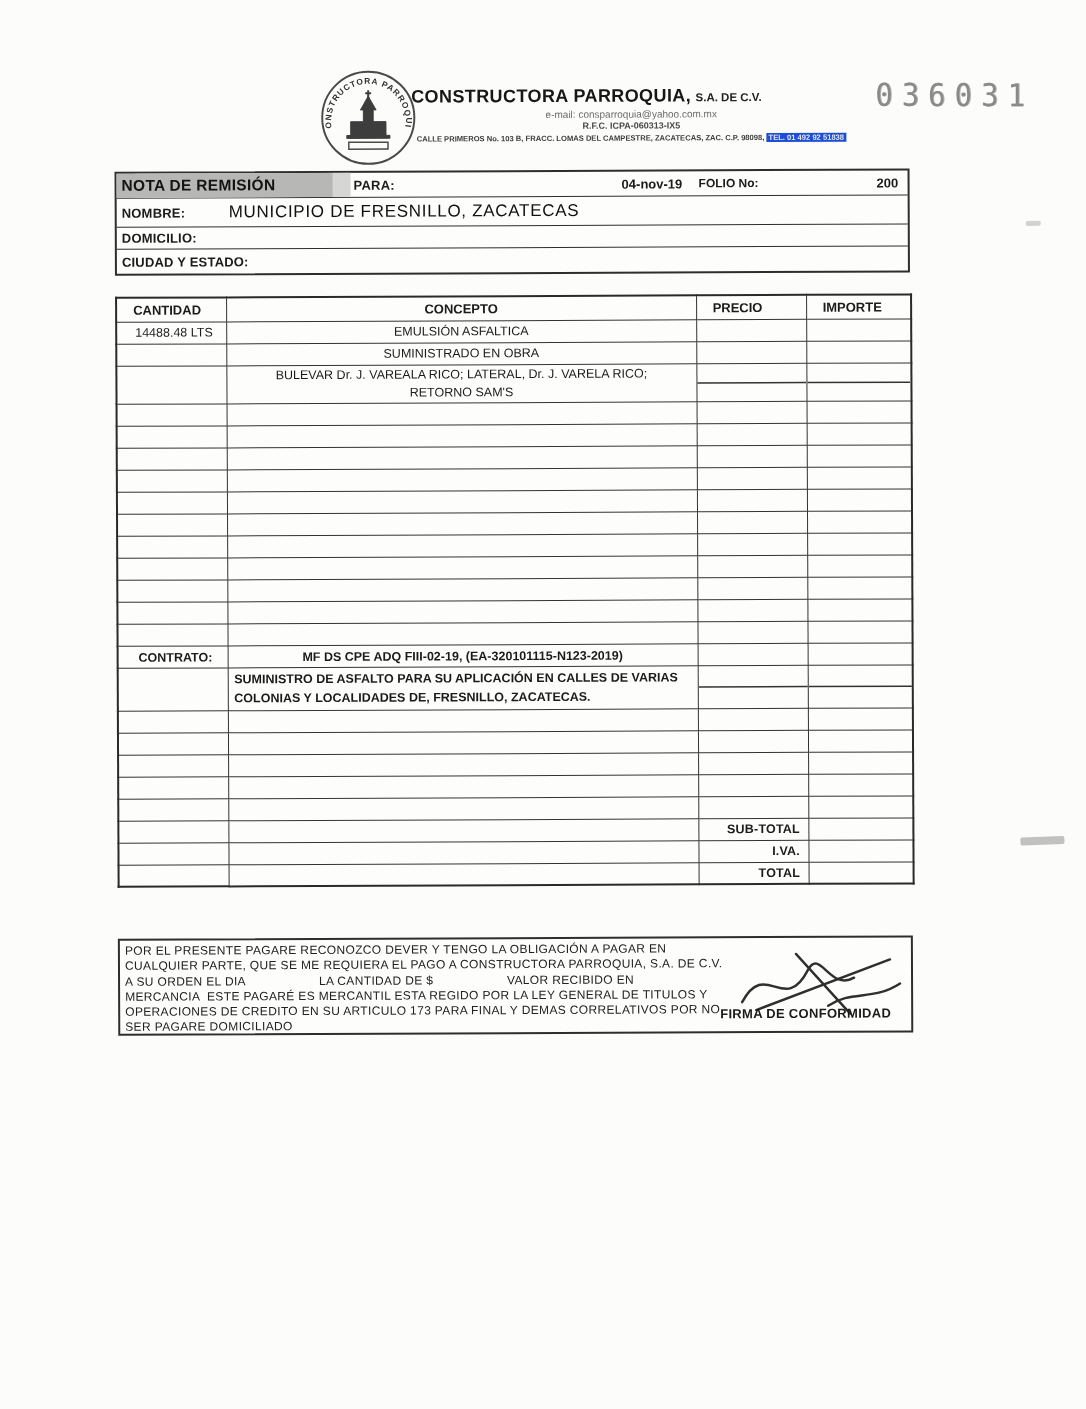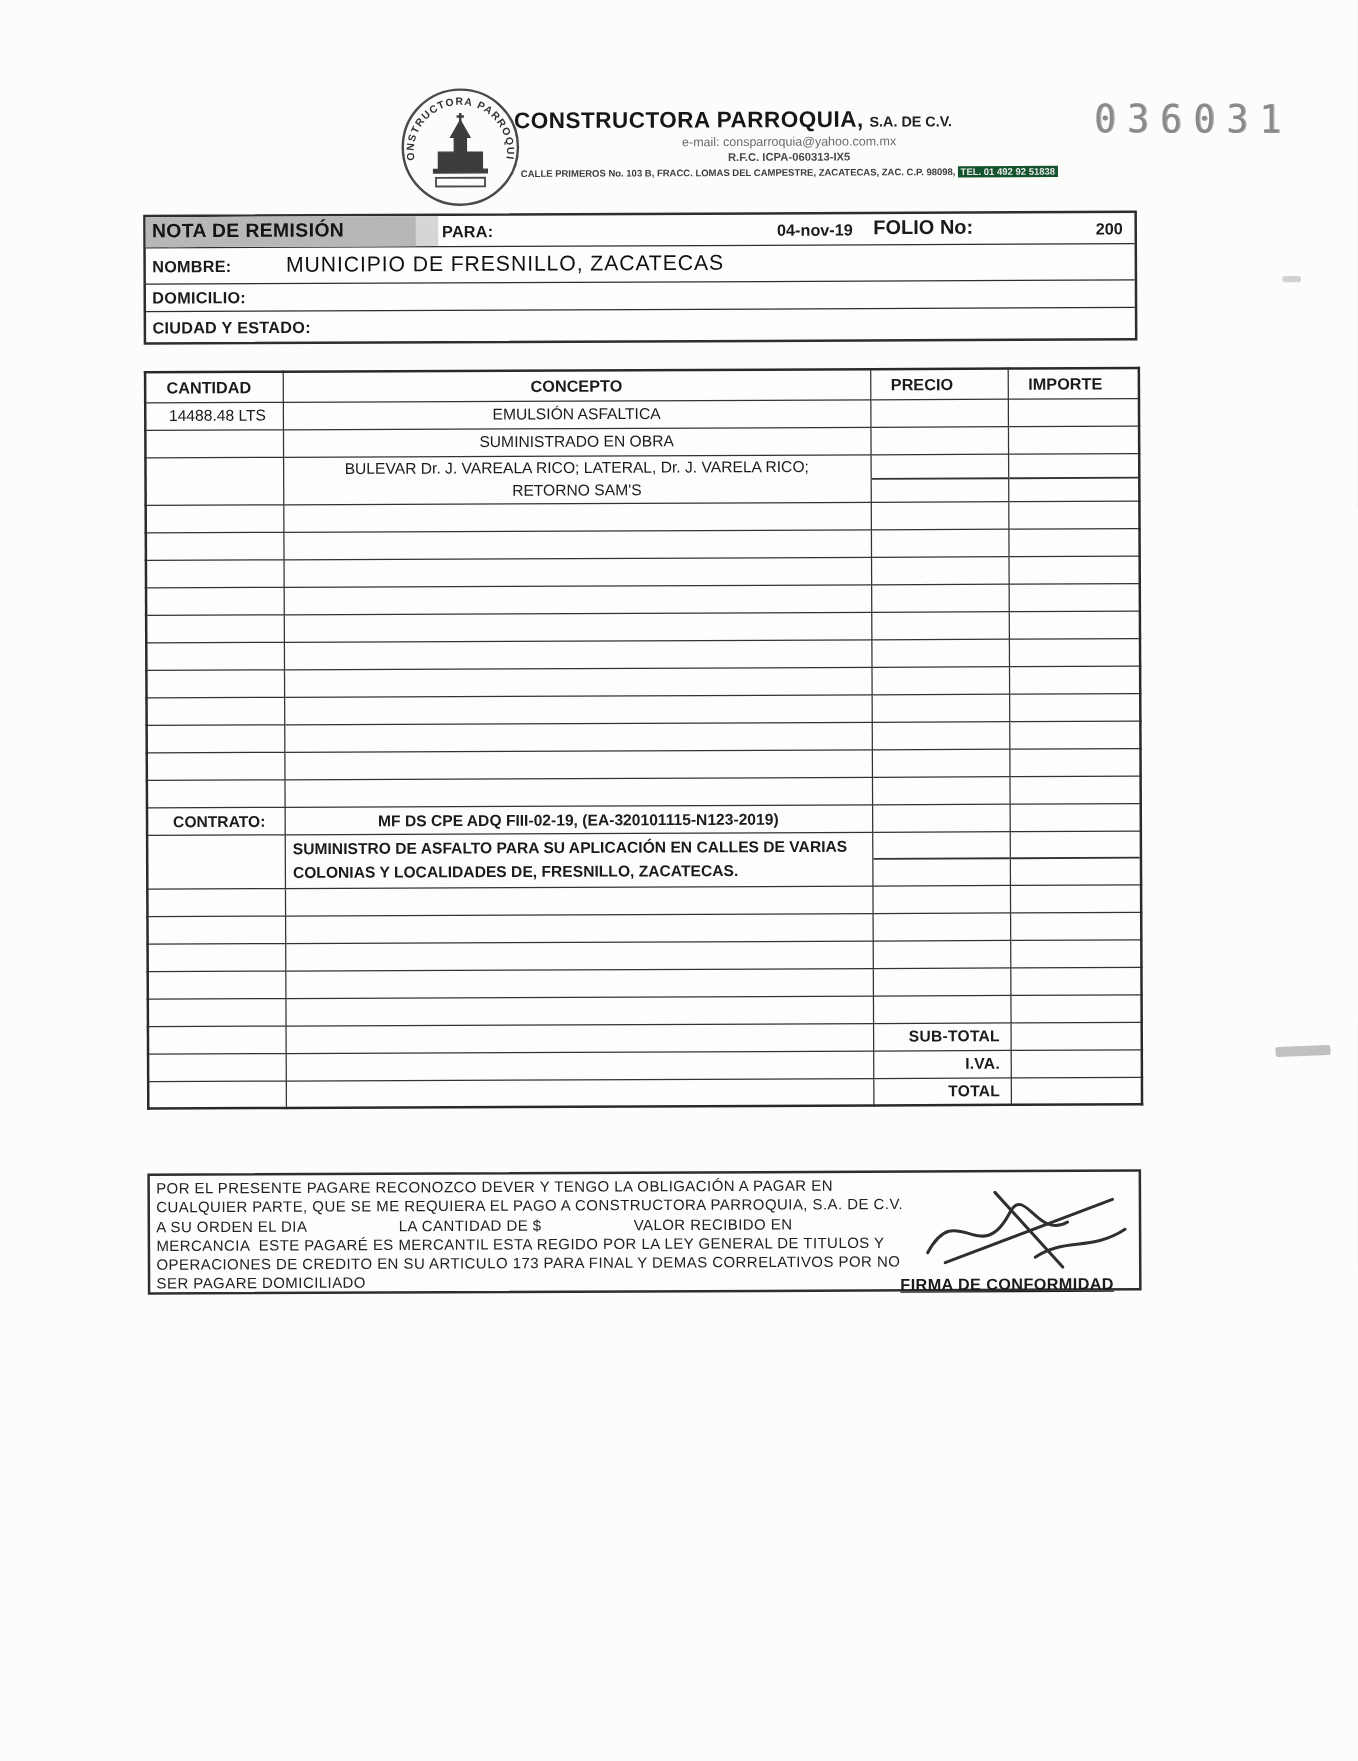--- a/index.html
+++ b/index.html
@@ -10,39 +10,39 @@
 
   
   .logo { position:absolute; left:320px; top:68px; width:98px; height:98px; }
   .company-block { position:absolute; left:412px; top:86px; width:440px; text-align:center; }
   .company-line { text-align:left; white-space:nowrap; }
   .company-name { font-size:18px; font-weight:700; letter-spacing:.4px; color:#171717; }
   .company-type { font-size:11.5px; font-weight:700; color:#222; }
   .company-email { font-size:10px; color:#6b6b6b; margin-top:2px; }
   .company-rfc { font-size:9px; color:#4a4a4a; margin-top:1px; font-weight:700; }
   .company-address { font-size:7.6px; color:#3c3c3c; margin-top:3px; font-weight:700; white-space:nowrap; }
-  .company-address .tel { background:#14532d; color:#e8e8e8; padding:0 2px;margin-top:40px; }
+  .company-address .tel { background:#1d4ed8; color:#e8e8e8; padding:0 2px;margin-top:40px; }
   .stamp { position:absolute; left:876px; top:80px; font-family:"DejaVu Sans Mono", monospace;
            font-size:29px; color:#8a8a8a; letter-spacing:9px; transform:scaleY(1.08) rotate(.4deg);
            text-shadow:1px 0 0 #b5b5b5; }
 
   
   .info-box { position:absolute; left:115px; top:170px; width:795px; border:2px solid #2e2e2e; background:#fdfdfc; }
   .info-row { position:relative; border-bottom:1.5px solid #2e2e2e; display:flex; align-items:center; }
   .info-row:last-child { border-bottom:none; }
   .row1 { height:25px; }
   .row2 { height:29px; }
   .row3 { height:22px; }
   .row4 { height:24px; }
   .lbl { font-size:13px; font-weight:700; padding-left:5px; letter-spacing:.2px; }
   .title-cell { width:216px; height:100%; background:#b7b7b5; display:flex; align-items:center; padding-left:5px;
                 font-size:15.5px; font-weight:700; letter-spacing:.3px; color:#141414; box-shadow:18px 0 0 0 #d6d6d4; }
   .fecha-lbl { position:absolute; left:232px; }
   .fecha-val { position:absolute; left:505px; font-size:13px; font-weight:700; }
-  .folio-lbl { position:absolute; left:582px; font-size:16px; font-weight:700; }
+  .folio-lbl { position:absolute; left:582px; font-size:12px; font-weight:700; }
   .folio-val { position:absolute; left:760px; font-size:13px; font-weight:700; }
   .nombre-val { position:absolute; left:112px; font-size:17px; letter-spacing:.7px; color:#111; }
 
   
   .items { position:absolute; left:115px; top:295px; width:795px; border-collapse:collapse; table-layout:fixed;
            border:2px solid #2a2a2a; background:#fdfdfc; }
   .items col.w-cant { width:110px; } .items col.w-conc { width:470px; }
   .items col.w-prec { width:110px; } .items col.w-imp { width:105px; }
   .items th, .items td { border:1.5px solid #333; font-size:12.5px; vertical-align:middle; overflow:hidden; }
   .items thead tr { height:24px; }
@@ -63,21 +63,21 @@
   tr.r-total { height:24px; }
   .c-total-label { text-align:right; padding-right:8px; font-weight:700; font-size:13px; letter-spacing:.2px; }
 
   
   .pagare-box { position:absolute; left:115px; top:937px; width:795px; height:97px;
                 border:2px solid #2e2e2e; background:#fdfdfc; }
   .pagare-text { position:absolute; left:5px; top:3px; width:610px; }
   .pagare-text div { font-size:12px; line-height:15.3px; letter-spacing:.35px; color:#222; white-space:pre; }
   .signature { position:absolute; left:612px; top:2px; }
   .signature path { fill:none; stroke:#2f2f2f; stroke-width:2.4; stroke-linecap:round; }
-  .firma { position:absolute; left:600px; top:82px; font-size:13px; font-weight:700; letter-spacing:.3px;text-decoration:underline; }
+  .firma { position:absolute; left:600px; top:68px; font-size:13px; font-weight:700; letter-spacing:.3px; }
 
   
   .smudge-a { position:absolute; left:1018px; top:839px; width:44px; height:8px; background:#8f8f8f;
               opacity:.55; transform:rotate(-2deg); border-radius:2px; }
   .smudge-b { position:absolute; left:1026px; top:223px; width:15px; height:5px; background:#a8a8a8;
               opacity:.5; border-radius:2px; }
 </style>
 </head>
 <body>
 

